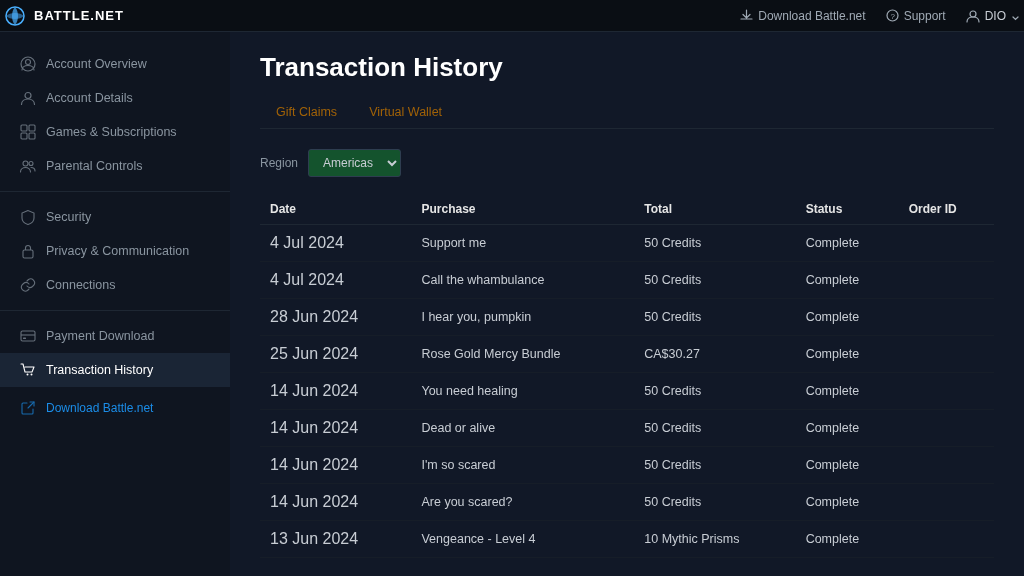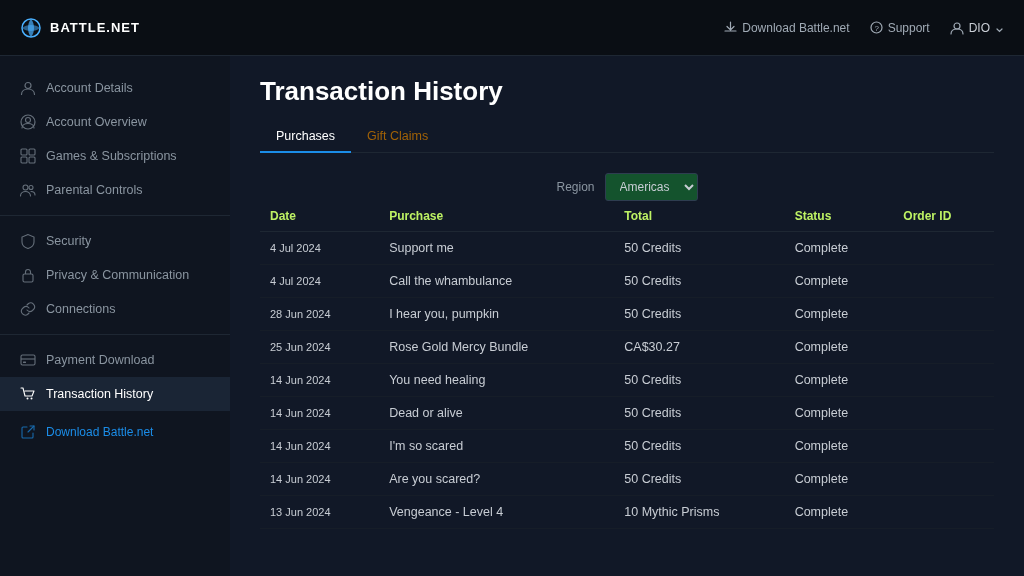--- a/index.html
+++ b/index.html
@@ -10,25 +10,25 @@
       width: 1024px;
       height: 576px;
       overflow: hidden;
       display: flex;
       flex-direction: column;
     }
 
     
     .topnav {
       background: #0a0e14;
-      height: 56px;
+      height: 32px;
       display: flex;
       align-items: center;
       justify-content: space-between;
-      padding: 0 20px;
+      padding: 0 4px;
       border-bottom: 1px solid #1e2733;
       flex-shrink: 0;
     }
     .topnav-logo {
       display: flex;
       align-items: center;
       gap: 8px;
       color: #fff;
       font-weight: 700;
       font-size: 13px;
@@ -131,24 +131,24 @@
       margin-bottom: -1px;
     }
     .tab.active {
       color: #fff;
       border-bottom: 2px solid #1b8de8;
     }
 
     
     .region-row {
       display: flex;
-      justify-content: center;
+      justify-content: flex-start;
       align-items: center;
       gap: 10px;
-      margin-bottom: 0;
+      margin-bottom: 17px;
       font-size: 12px;
       color: #8a95a0;
     }
     .region-select {
       background: #14532d;
       border: 1px solid #2e3d50;
       color: #c8cdd4;
       font-size: 12px;
       padding: 5px 10px;
       border-radius: 3px;
@@ -161,32 +161,32 @@
       width: 100%;
       border-collapse: collapse;
       font-size: 12.5px;
     }
     .transaction-table thead tr {
       border-bottom: 1px solid #1e2733;
     }
     .transaction-table thead th {
       text-align: left;
       padding: 8px 10px;
-      color: #bef264;
+      color: #e5e5e5;
       font-weight: 600;
       font-size: 12px;
     }
     .transaction-table tbody tr {
       border-bottom: 1px solid #161d28;
     }
     .transaction-table tbody td {
       padding: 9px 10px;
       color: #c8cdd4;
     }
-    .td-date { color: #8a95a0; font-size: 11px; }
+    .td-date { color: #8a95a0; font-size: 16px; }
     .td-total { color: #5ab5f5; }
     .td-status { color: #c8cdd4; }
   </style>
 </head>
 <body>
 
 <div class="topnav">
   <div class="topnav-logo">
     <svg class="logo-icon" viewBox="0 0 22 22" fill="none">
       <circle cx="11" cy="11" r="9" stroke="#4ab0ff" stroke-width="1.5"></circle>
@@ -221,33 +221,33 @@
     </div>
   </div>
 </div>
 
 <div class="main-layout">
 
   <div class="sidebar">
 
     <div class="sidebar-item">
       <svg class="s-icon" viewBox="0 0 16 16" fill="none">
-        <circle cx="8" cy="5.5" r="3" stroke="#8a95a0" stroke-width="1.2"></circle>
-        <path d="M1.5 14.5c0-3.5 3-5.5 6.5-5.5s6.5 2 6.5 5.5" stroke="#8a95a0" stroke-width="1.2" stroke-linecap="round"></path>
-      </svg>
-      <span>Account Details</span>
-    </div>
-
-    <div class="sidebar-item">
-      <svg class="s-icon" viewBox="0 0 16 16" fill="none">
         <circle cx="8" cy="8" r="7" stroke="#8a95a0" stroke-width="1.2"></circle>
         <circle cx="8" cy="6" r="2.5" stroke="#8a95a0" stroke-width="1.1"></circle>
         <path d="M2 14c0-2.8 2.7-4.5 6-4.5s6 1.7 6 4.5" stroke="#8a95a0" stroke-width="1.1" stroke-linecap="round"></path>
       </svg>
       <span>Account Overview</span>
+    </div>
+
+    <div class="sidebar-item">
+      <svg class="s-icon" viewBox="0 0 16 16" fill="none">
+        <circle cx="8" cy="5.5" r="3" stroke="#8a95a0" stroke-width="1.2"></circle>
+        <path d="M1.5 14.5c0-3.5 3-5.5 6.5-5.5s6.5 2 6.5 5.5" stroke="#8a95a0" stroke-width="1.2" stroke-linecap="round"></path>
+      </svg>
+      <span>Account Details</span>
     </div>
 
     <div class="sidebar-item">
       <svg class="s-icon" viewBox="0 0 16 16" fill="none">
         <rect x="1" y="1" width="6" height="6" rx="1" stroke="#8a95a0" stroke-width="1.1"></rect>
         <rect x="9" y="1" width="6" height="6" rx="1" stroke="#8a95a0" stroke-width="1.1"></rect>
         <rect x="1" y="9" width="6" height="6" rx="1" stroke="#8a95a0" stroke-width="1.1"></rect>
         <rect x="9" y="9" width="6" height="6" rx="1" stroke="#8a95a0" stroke-width="1.1"></rect>
       </svg>
       <span>Games &amp; Subscriptions</span>
@@ -313,25 +313,25 @@
         <path d="M14 2L8 8" stroke="#1b8de8" stroke-width="1.1" stroke-linecap="round"></path>
       </svg>
       <span>Download Battle.net</span>
     </div>
   </div>
 
   <div class="content">
     <h1 class="page-title">Transaction History</h1>
 
     <div class="tabs">
-      <div class="tab active">
-        <span>Purchases</span>
+      <div class="tab">
+        <span>Gift Claims</span>
       </div>
       <div class="tab">
-        <span>Gift Claims</span>
+        <span>Virtual Wallet</span>
       </div>
     </div>
 
     <div class="region-row">
       <span>Region</span>
       <select class="region-select">
         <option>Americas</option>
         <option>Europe</option>
         <option>Asia</option>
       </select>

